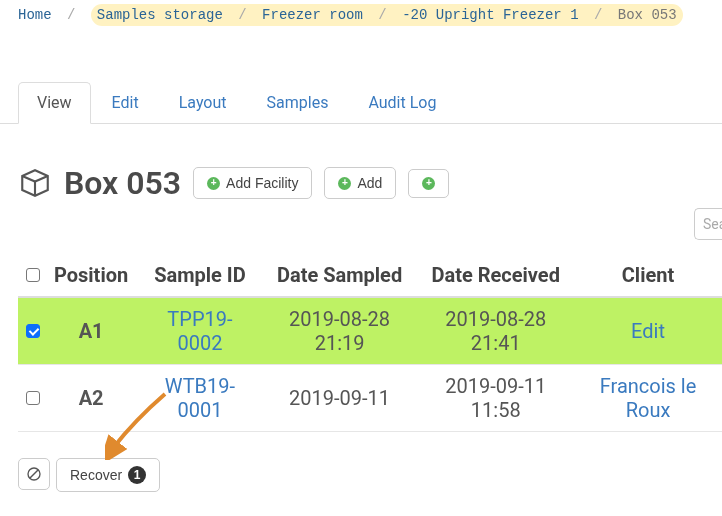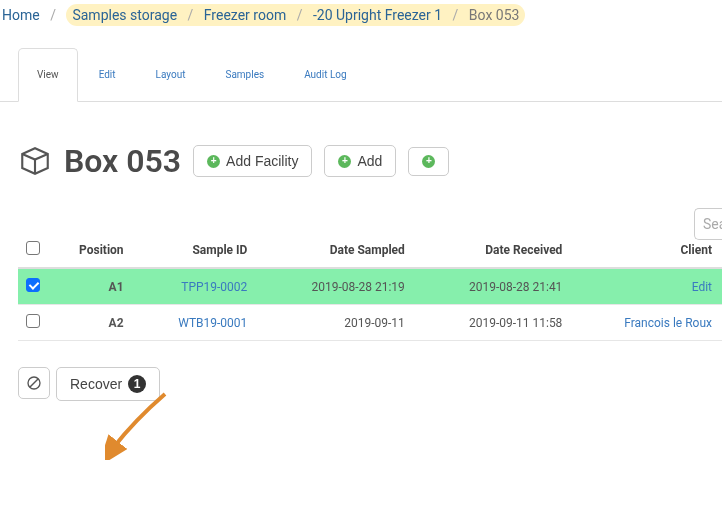--- a/index.html
+++ b/index.html
@@ -8,45 +8,47 @@
     font-family: -apple-system, BlinkMacSystemFont, "Segoe UI", Roboto, Arial, sans-serif;
     font-size: 14px;
     color: #555;
     background: #fff;
     width: 722px;
     height: 516px;
     overflow: hidden;
     position: relative;
   }
   .breadcrumb {
-    padding: 7px 2px;
-    font-size: 14px;
+    padding: 7px 18px;
+    font-size: 14px;
+    font-family: Liberation Mono, monospace;
   }
   .breadcrumb a { color: #2a6496; text-decoration: none; }
   .breadcrumb .sep { color: #aaa; padding: 0 7px; }
   .breadcrumb .current { color: #777; }
   .hl {
     background: #fff2c2;
     border-radius: 12px;
     padding: 3px 6px;
   }
   .tabs {
     border-bottom: 1px solid #ddd;
     padding: 18px 18px 0 18px;
     display: flex;
     gap: 2px;
   }
   .tab {
-    padding: 20px 18px;
-    font-size: 10px;
+    padding: 10px 18px;
+    font-size: 16px;
     color: #3a7abf;
     cursor: pointer;
     position: relative;
     border: 1px solid transparent;
     border-radius: 5px 5px 0 0;
+    margin-top: 34px;
   }
   .tab.active {
     color: #555;
     border-color: #ddd #ddd #fff #ddd;
     background: #fff;
     margin-bottom: -1px;
   }
   .header {
     display: flex;
     align-items: center;
@@ -100,32 +102,32 @@
     width: 28px;
     overflow: hidden;
   }
   table {
     border-collapse: collapse;
     width: calc(100% - 18px);
     margin-left: 18px;
     margin-top: 32px;
   }
   th, td {
-    text-align: right;
+    text-align: center;
     padding: 9px 10px;
     border-bottom: 1px solid #e6e6e6;
-    font-size: 12px;
+    font-size: 20px;
   }
   th {
     font-weight: 700;
     color: #444;
     border-bottom: 2px solid #ddd;
   }
   th:first-child, td:first-child { width: 20px; padding-left: 8px; padding-right: 4px; }
-  tr.selected { background: #86efac; }
+  tr.selected { background: #bef264; }
   td a, td .link { color: #3a7abf; text-decoration: none; }
   td .pos { font-weight: 700; color: #555; }
   .cb {
     width: 14px; height: 14px;
     border: 1px solid #777;
     border-radius: 3px;
     display: inline-block;
     background: #fff;
     position: relative;
   }

